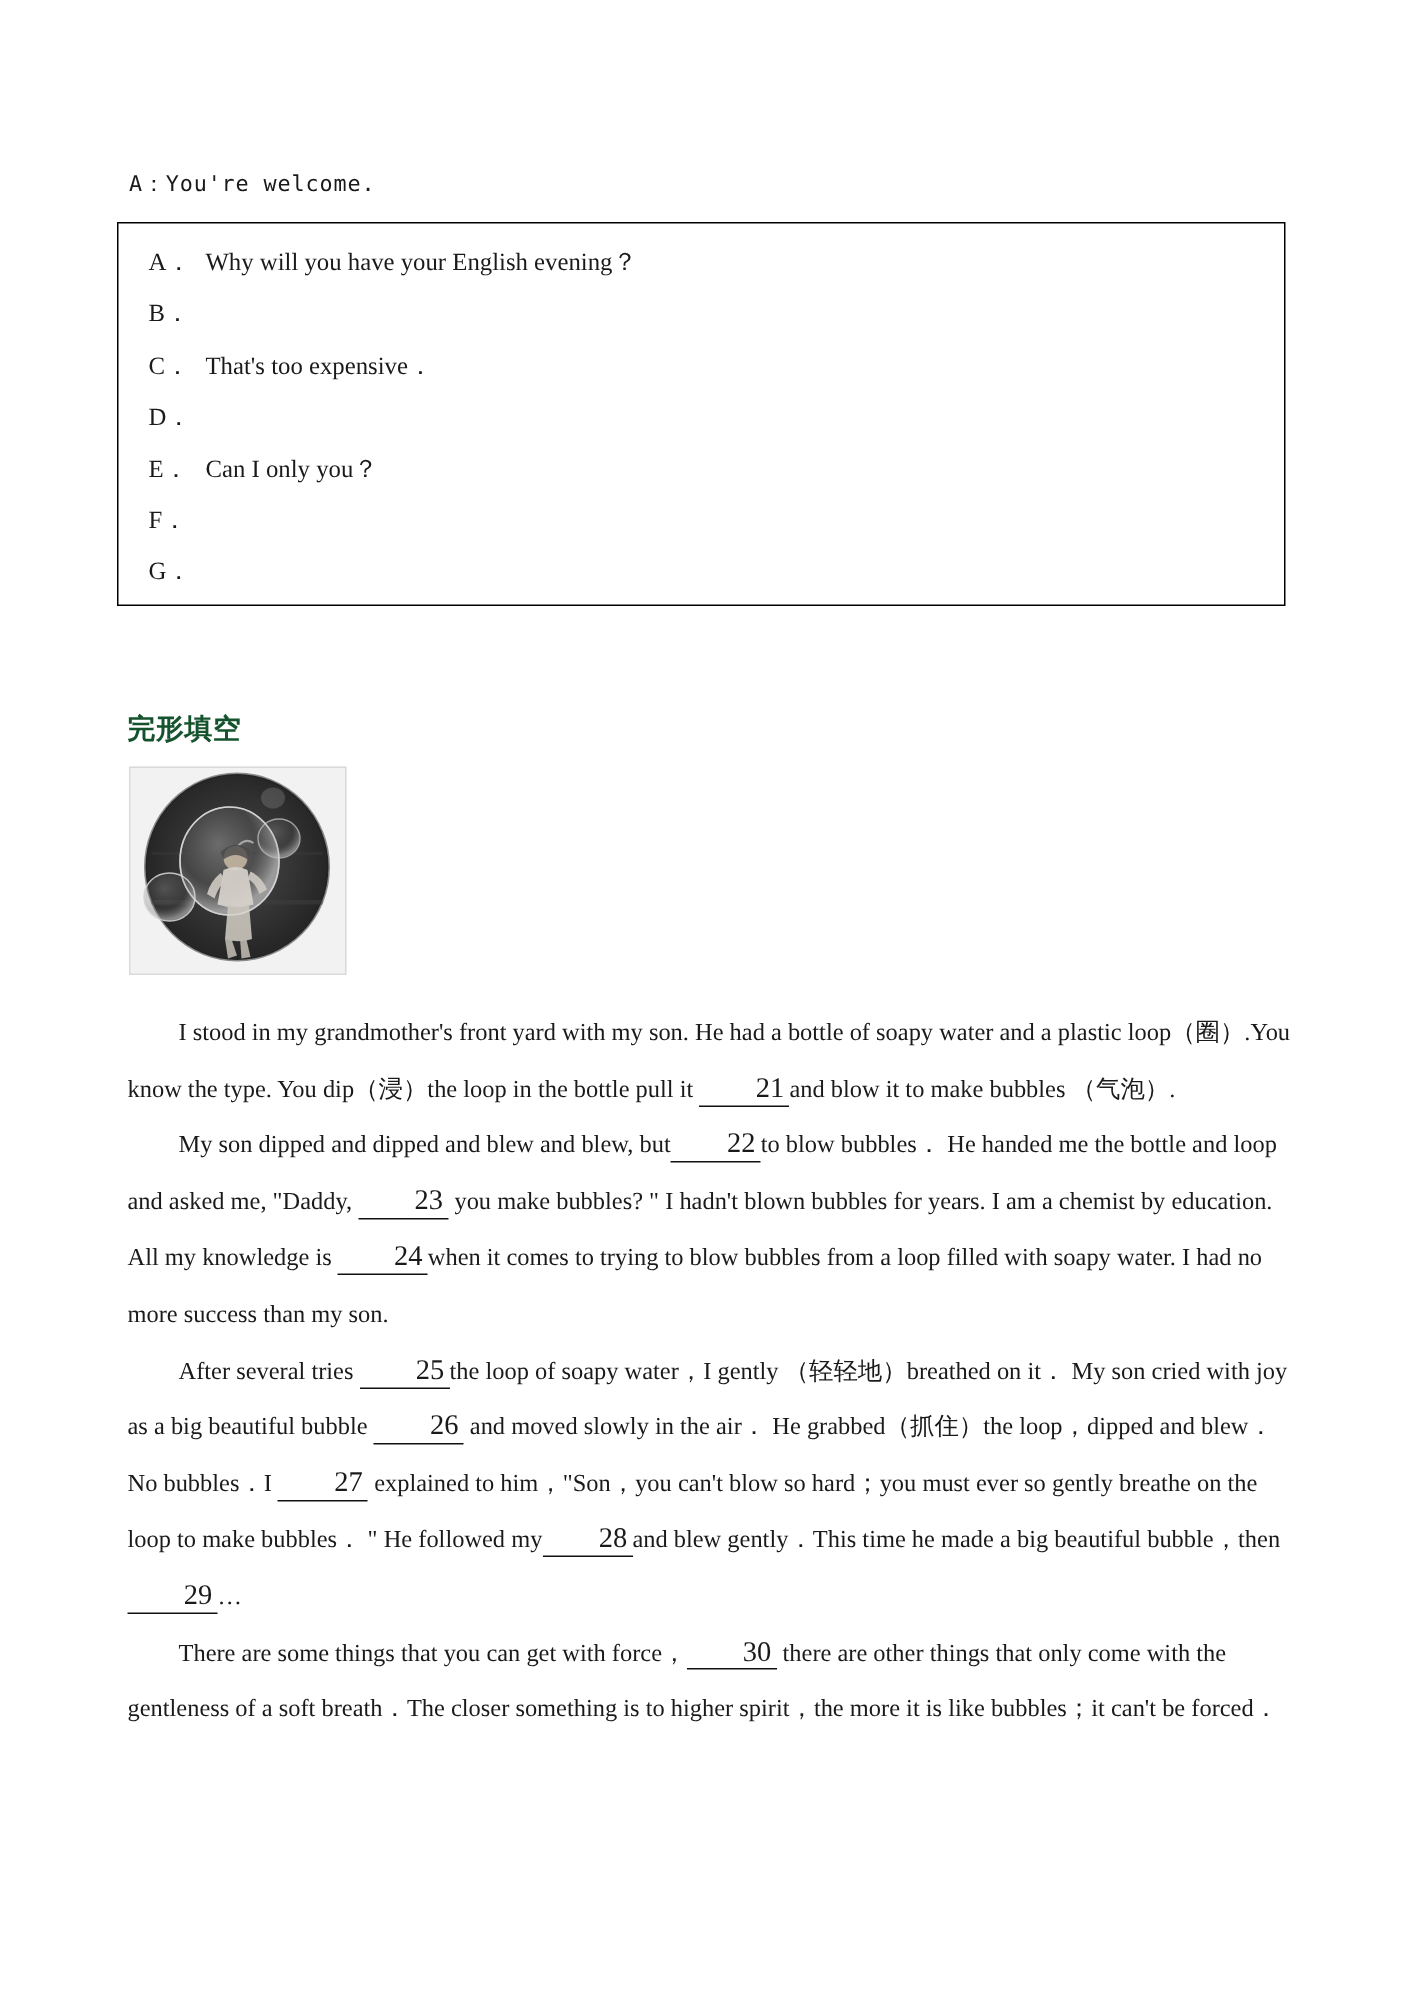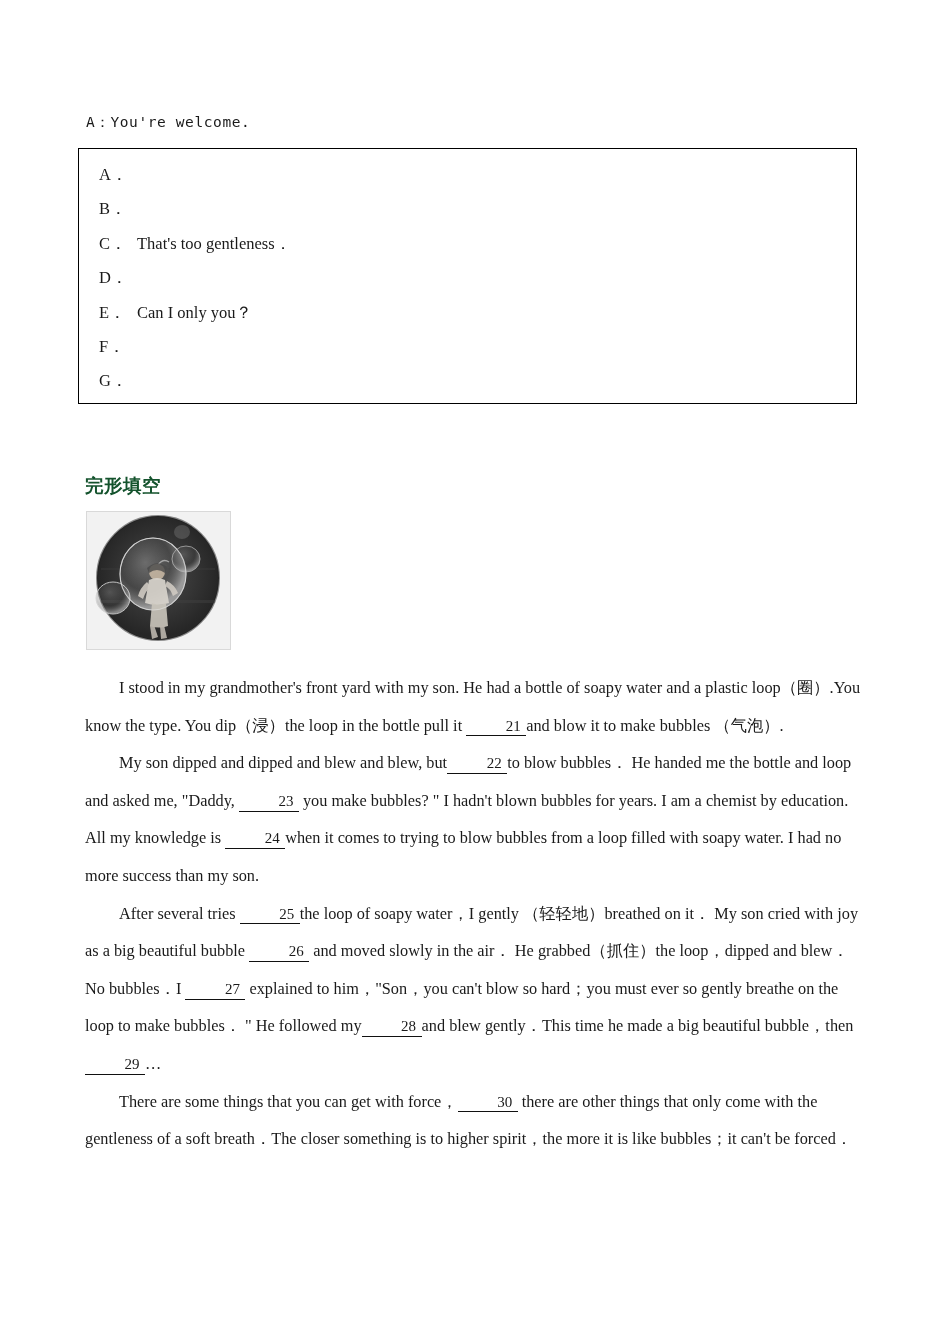--- a/index.html
+++ b/index.html
@@ -108,35 +108,35 @@
     margin: 0;
     text-indent: 34px;
   }
   .blank {
     display: inline-block;
     border-bottom: 1.7px solid #111111;
     min-width: 54px;
     text-align: center;
     line-height: 1.05;
     padding: 0 3px 1px 3px;
-    font-size: 15px;
+    font-size: 19px;
   }
 </style>
 </head>
 <body>
 
 <div class="page">
 
   <div class="mono-line">A：You're welcome.</div>
 
   <div class="options-box">
     <div class="options-inner">
-        <div class="option-row"><span class="option-letter">A．</span></div>
+        <div class="option-row"><span class="option-letter">A．</span><span class="option-text">Why will you have your English evening？</span></div>
         <div class="option-row"><span class="option-letter">B．</span></div>
-        <div class="option-row"><span class="option-letter">C．</span><span class="option-text">That's too gentleness．</span></div>
+        <div class="option-row"><span class="option-letter">C．</span><span class="option-text">That's too expensive．</span></div>
         <div class="option-row"><span class="option-letter">D．</span></div>
         <div class="option-row"><span class="option-letter">E．</span><span class="option-text">Can I only you？</span></div>
         <div class="option-row"><span class="option-letter">F．</span></div>
         <div class="option-row"><span class="option-letter">G．</span></div>
       </div>
   </div>
 
   <div class="section-heading">完形填空</div>
 
   <div class="figure">

